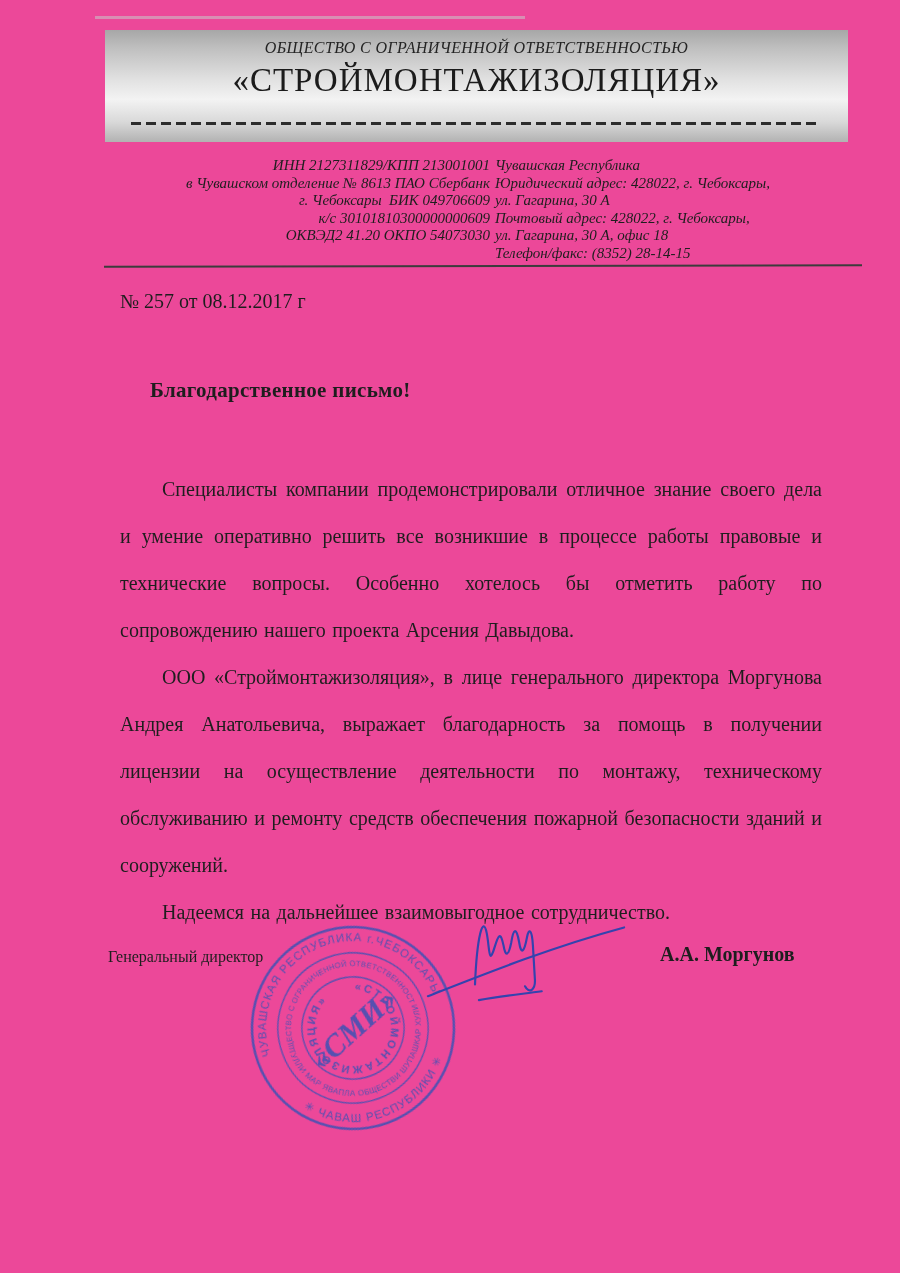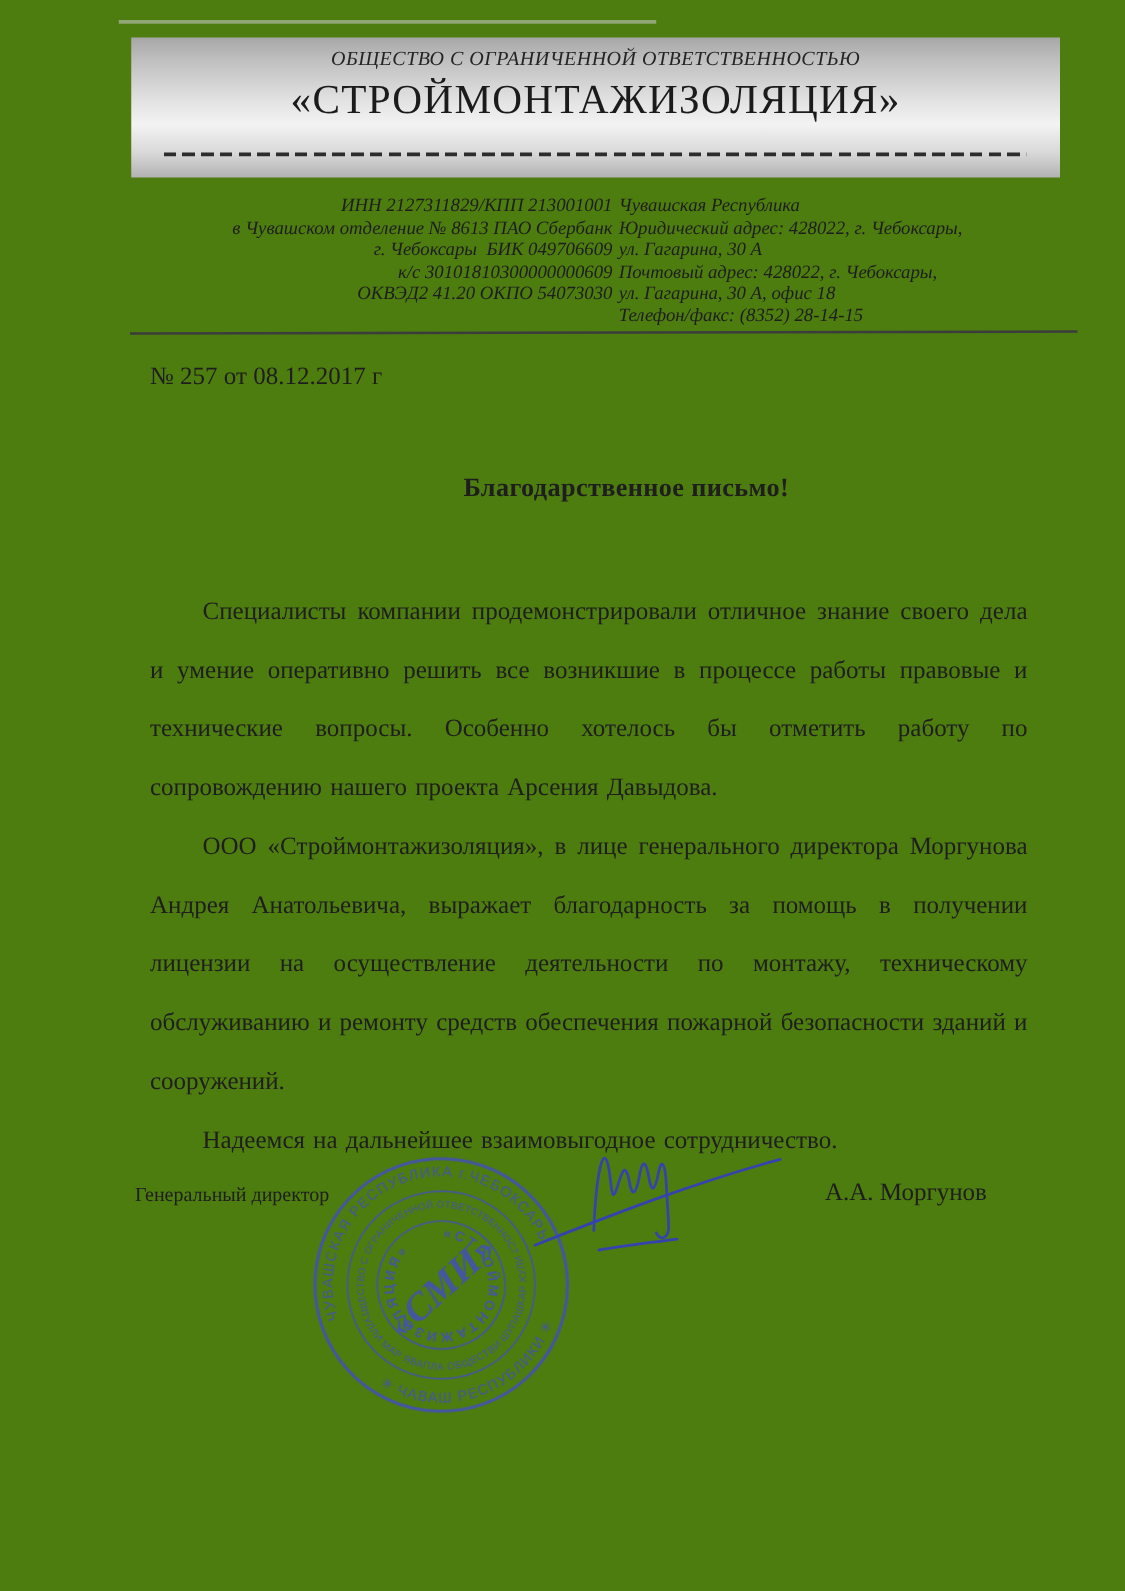--- a/index.html
+++ b/index.html
@@ -1,18 +1,18 @@
 <!DOCTYPE html>
 <html><head>
 <meta charset="utf-8">
 <style>
   html,body { margin:0; padding:0; background:#e8e8e8; }
   .page {
     position:relative; width:900px; height:1273px; margin:0 auto;
-    background:#4d7c0f; overflow:hidden;
+    background:#ec4899; overflow:hidden;
     font-family:"Liberation Serif","DejaVu Serif",serif; color:#1e1e1e;
   }
   .scan-artifact { position:absolute; left:95px; top:16px; width:430px; height:3px;
     background:#c9c9c9; opacity:.55; }
 
   
   .band {
     position:absolute; left:105px; top:30px; width:743px; height:112px;
     background:linear-gradient(180deg,#a7a7a7 0%,#bfbfbf 16%,#e2e2e2 45%,#f3f3f3 62%,#d9d9d9 82%,#b2b2b2 100%);
     text-align:center;
@@ -28,30 +28,30 @@
   .requisites { position:absolute; top:157px; left:110px; width:705px;
     display:flex; justify-content:space-between; font-style:italic; font-size:15px; }
   .req-col-left  { width:380px; text-align:right;  line-height:17.6px; }
   .req-col-right { width:320px; text-align:left; line-height:17.6px; }
   .rule { position:absolute; top:265px; left:104px; width:758px;
     border-top:2.5px solid #3c3c3c; transform:rotate(-.12deg); }
 
   .doc-number { position:absolute; top:290px; left:120px; font-size:20px; }
 
   .letter-title { position:absolute; top:378px; left:150px; width:702px;
-    text-align:center; font-weight:bold; font-size:21px; letter-spacing:.3px; }
+    text-align:left; font-weight:bold; font-size:21px; letter-spacing:.3px; }
 
   
   .body-text { position:absolute; top:466px; left:120px; width:702px;
     font-size:20px; line-height:47px; text-align:justify; word-spacing:1.5px; }
   .body-text p { margin:0; text-indent:42px; }
 
   
   .sig-position { position:absolute; top:948px; left:108px; font-size:16px; }
-  .sig-name     { position:absolute; top:943px; left:660px; font-size:20px; }
+  .sig-name     { position:absolute; top:943px; left:660px; font-size:20px;font-weight:bold; }
 
   .stamp { position:absolute; left:247px; top:922px; width:212px; height:212px;
     transform:rotate(-20deg); opacity:.88; filter:blur(.3px); }
   .stamp svg text { font-family:"Liberation Sans","DejaVu Sans",sans-serif; }
 
   .autograph { position:absolute; left:424px; top:888px; width:206px; height:128px; }
 </style>
 </head>
 <body>
 

